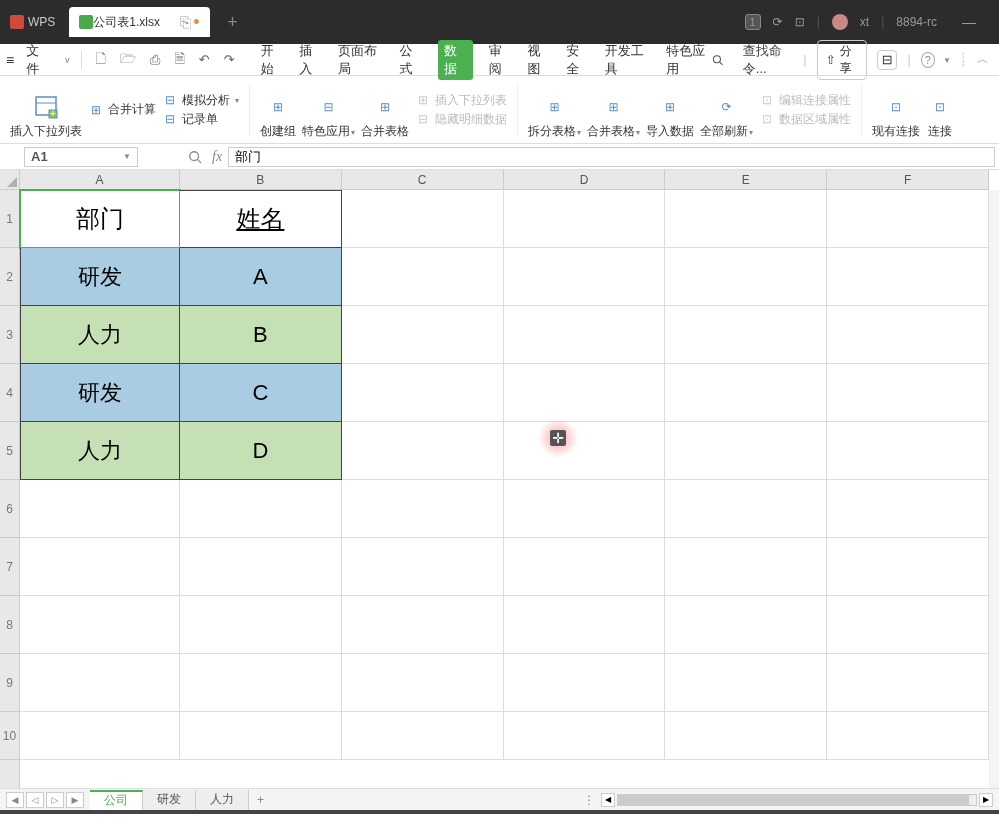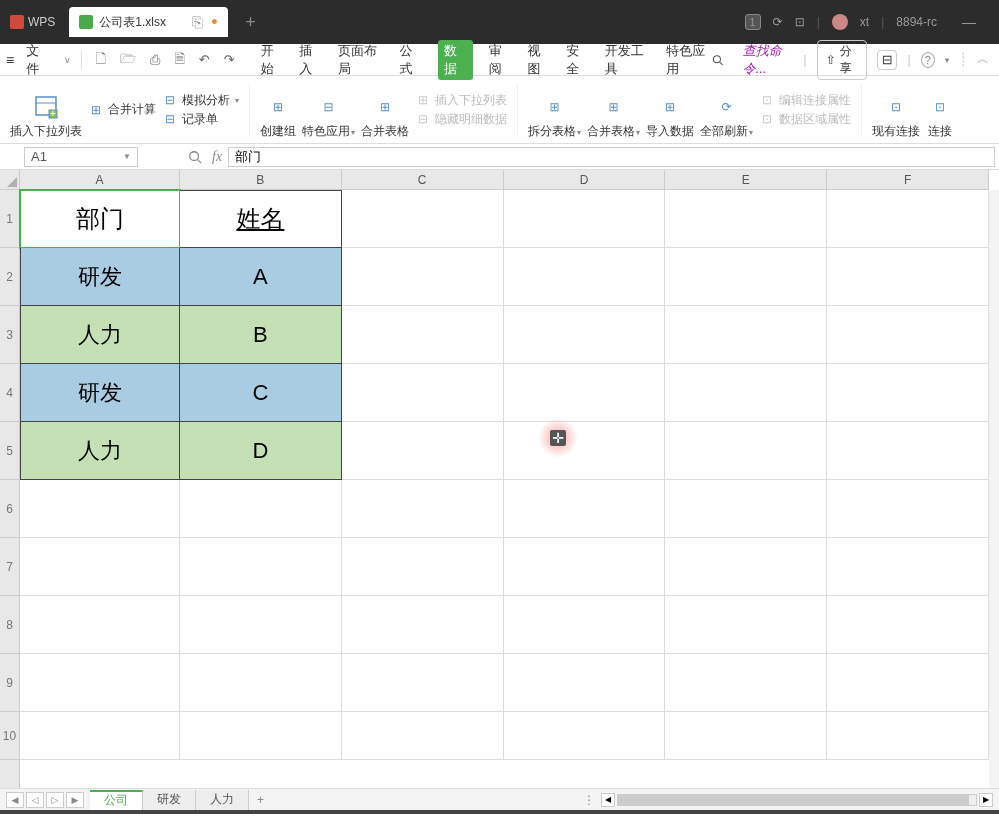--- a/index.html
+++ b/index.html
@@ -2,21 +2,21 @@
 <html><head>
 <meta charset="utf-8">
 <style>
 * { margin: 0; padding: 0; box-sizing: border-box; font-family: "Microsoft YaHei", sans-serif; }
 body { background: #fff; width: 999px; height: 822px; overflow: hidden; position: relative; }
 
 
 .titlebar { height: 44px; background: #2c2c2c; display: flex; align-items: center; color: #ccc; font-size: 12px; }
 .wps-logo { display: flex; align-items: center; padding: 0 10px; gap: 4px; }
 .wps-logo-icon { width: 14px; height: 14px; background: #d04a3c; border-radius: 2px; display: inline-block; }
-.tab-file { display: flex; align-items: center; background: #fff; color: #333; height: 30px; padding: 0 10px; gap: 6px; border-radius: 4px 4px 0 0; margin-left: 4px; }
+.tab-file { display: flex; align-items: center; background: #fff; color: #333; height: 30px; padding: 0 10px; border-radius: 4px 4px 0 0; margin-left: 4px; }
 .tab-file-icon { width: 14px; height: 14px; background: #4ca84c; border-radius: 2px; display: inline-block; }
 .tab-file-close { color: #999; font-size: 14px; margin-left: 20px; }
 .tab-file-mod { color: #e09040; font-size: 18px; margin-left: 2px; }
 .tab-add { width: 30px; text-align: center; color: #888; font-size: 18px; margin-left: 8px; }
 .titlebar-right { margin-left: auto; display: flex; align-items: center; gap: 12px; padding-right: 10px; }
 .titlebar-right span { color: #999; }
 .num-badge { background: #555; border: 1px solid #888; border-radius: 3px; width: 16px; height: 16px; display: flex; align-items: center; justify-content: center; font-size: 10px; }
 .avatar { width: 16px; height: 16px; background: #cc8888; border-radius: 50%; display: inline-block; }
 .winbtn { width: 40px; text-align: center; font-size: 14px; }
 
@@ -24,21 +24,21 @@
 .menubar { height: 32px; background: #fff; border-bottom: 1px solid #ddd; display: flex; align-items: center; font-size: 13px; color: #333; }
 .hamburger { padding: 0 6px; font-size: 14px; }
 .file-menu { padding: 0 6px; display: flex; align-items: center; gap: 16px; }
 .file-dd { font-size: 9px; color: #888; }
 .qat { display: flex; align-items: center; gap: 14px; padding: 0 10px; color: #666; }
 .qat-sep { width: 1px; height: 18px; background: #ddd; margin: 0 4px; }
 .menu-tabs { display: flex; align-items: center; gap: 16px; margin-left: 16px; }
 .menu-tab { cursor: pointer; }
 .menu-tab.active { background: #4caf50; color: #fff; padding: 2px 6px; border-radius: 3px; }
 .menubar-right { margin-left: auto; display: flex; align-items: center; gap: 10px; padding-right: 10px; }
-.search-cmd { display: flex; align-items: center; gap: 20px; color: #a21caf; font-style: italic; }
+.search-cmd { display: flex; align-items: center; gap: 20px; color: #404040; }
 .search-icon-svg { width: 14px; height: 14px; }
 .share-btn { border: 1px solid #ccc; border-radius: 4px; padding: 2px 8px; display: flex; align-items: center; gap: 4px; font-size: 12px; }
 .sq-btn { border: 1px solid #ccc; border-radius: 4px; width: 24px; height: 20px; display: flex; align-items: center; justify-content: center; }
 .help-icon { border: 1px solid #aaa; border-radius: 50%; width: 16px; height: 16px; display: flex; align-items: center; justify-content: center; font-size: 11px; color: #888; }
 .chev-icon { font-size: 12px; color: #888; }
 
 
 .ribbon { height: 68px; background: #fff; border-bottom: 1px solid #ddd; display: flex; align-items: center; font-size: 12px; color: #333; padding: 0 4px; }
 .ribbon-group { display: flex; align-items: flex-end; gap: 6px; padding: 0 6px; height: 60px; }
 .ribbon-sep { width: 1px; height: 50px; background: #eee; margin: 0 4px; }
@@ -46,21 +46,21 @@
 .ribbon-btn-lg .ribbon-icon { width: 28px; height: 28px; display: flex; align-items: center; justify-content: center; color: #5a8fc7; }
 .ribbon-btn-stack { display: flex; flex-direction: column; gap: 2px; align-self: center;}
 .ribbon-btn-sm { display: flex; align-items: center; gap: 4px; }
 .ribbon-btn-sm .ribbon-icon-sm { width: 16px; height: 16px; display: inline-flex; align-items: center; justify-content: center; color: #5a8fc7; }
 .dd { font-size: 8px; color: #888; margin-left: 1px;}
 .disabled { color: #bbb; }
 .disabled .ribbon-icon, .disabled .ribbon-icon-sm { color: #ccc; }
 
 
 .formula-bar { height: 26px; border-bottom: 1px solid #ddd; display: flex; align-items: center; font-size: 13px; }
-.namebox { width: 114px; border: 1px solid #ccc; height: 20px; margin-left: 24px; display: flex; align-items: center; padding: 0 6px; justify-content: space-between; color: #555; }
+.namebox { width: 114px; border: 1px solid #ccc; height: 20px; margin-left: 24px; display: flex; align-items: center; padding: 0 6px; justify-content: space-between; color: #555; font-weight: bold; }
 .fb-dd { font-size: 8px; color: #888; }
 .fb-icons { display: flex; align-items: center; gap: 10px; margin-left: 50px; color: #888; }
 .fx-icon { font-style: italic; font-family: serif; font-size: 14px; }
 .fb-input { flex: 1; border: 1px solid #ccc; height: 20px; margin-left: 6px; margin-right: 4px; padding: 0 6px; display: flex; align-items: center; }
 
 
 .sheet-area { position: relative; height: 618px; display: flex; }
 .corner-box { position: absolute; left: 0; top: 0; width: 20px; height: 20px; background: #e8e8e8; border-right: 1px solid #ccc; border-bottom: 1px solid #ccc; }
 .corner-box::after { content: ""; position: absolute; right: 2px; bottom: 2px; width: 0; height: 0; border-style: solid; border-width: 0 0 10px 10px; border-color: transparent transparent #b0b0b0 transparent; }
 .col-headers { position: absolute; left: 20px; top: 0; right: 10px; height: 20px; display: flex; background: #e8e8e8; border-bottom: 1px solid #ccc; }

